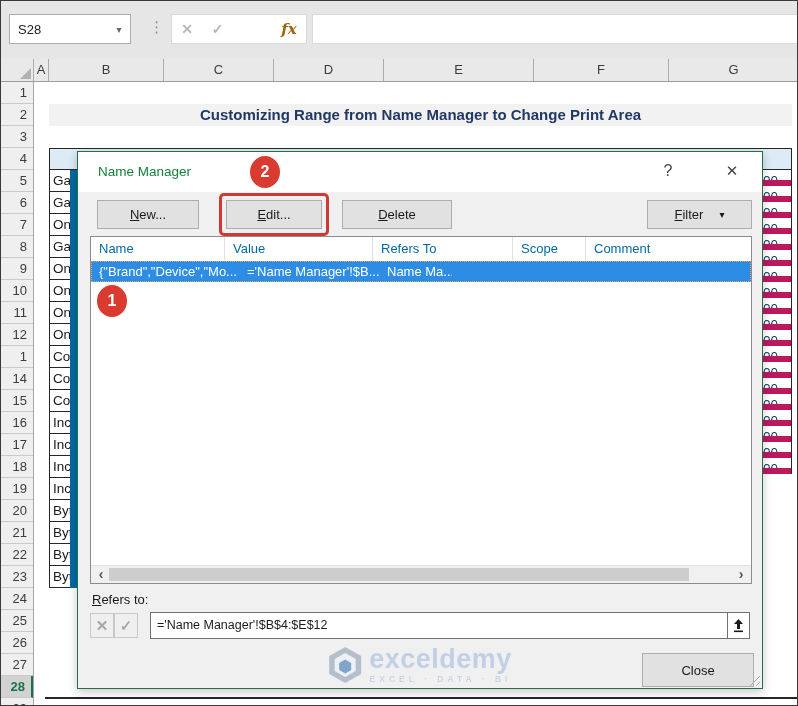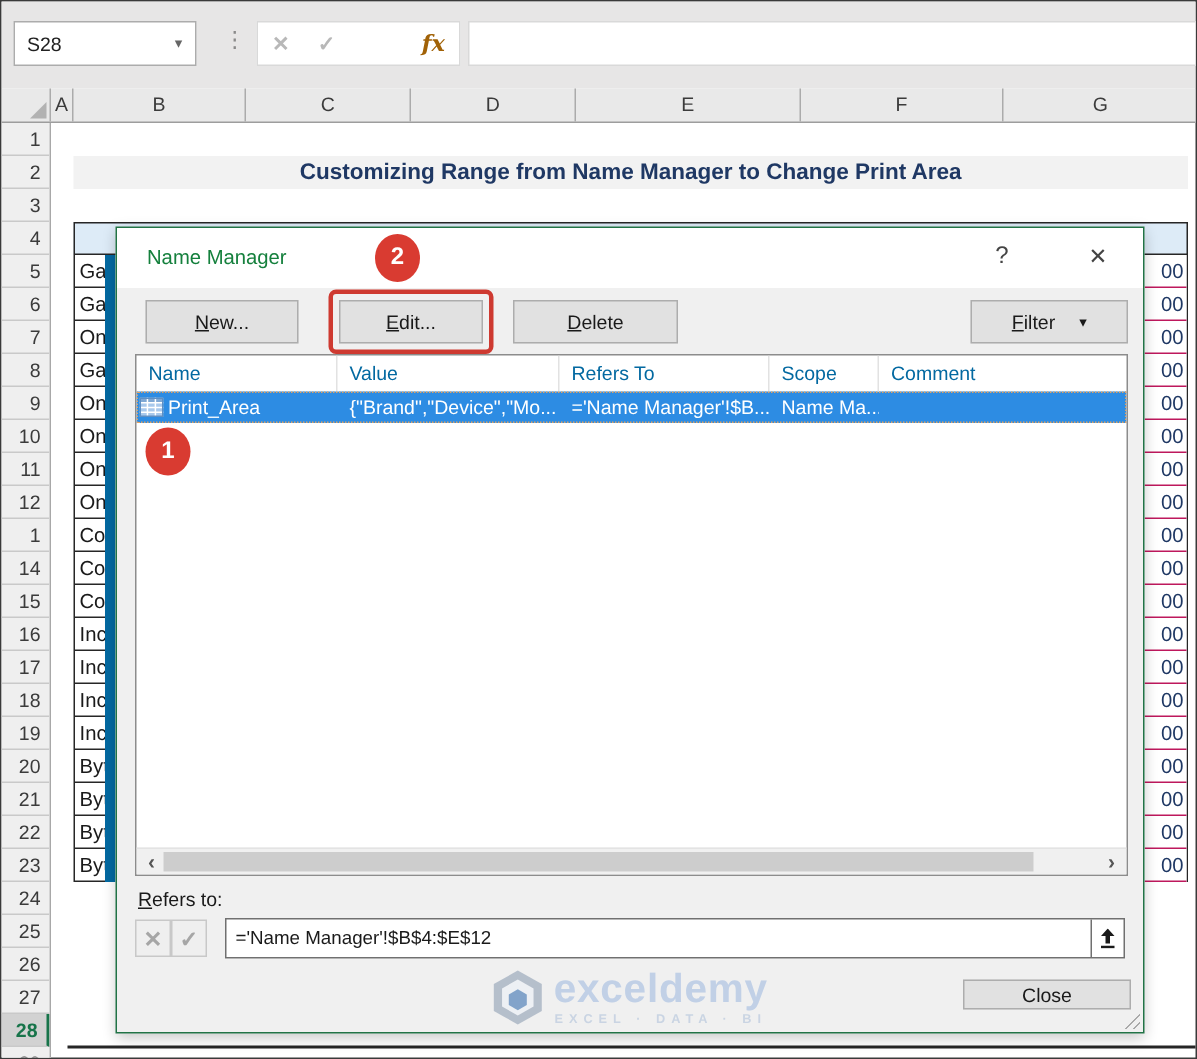--- a/index.html
+++ b/index.html
@@ -34,21 +34,21 @@
   .rowheaders { position:absolute; left:0; top:81px; width:33px; height:625px; background:#EFEFEF; border-right:1px solid #A8A8A8; overflow:hidden; }
   .rh { height:22px; line-height:22px; text-align:right; padding-right:6px; font-size:13px; color:#3b3b3b; border-bottom:1px solid #C9C9C9; background:#EFEFEF; }
   .rh.active { background:#D2D2D2; color:#17744A; border-right:2px solid #17744A; font-weight:bold; }
 
   
   .banner { position:absolute; left:48px; top:103px; width:743px; height:22px; background:#F2F2F2; color:#1F3864; font-weight:bold; font-size:15px; text-align:center; line-height:22px; white-space:nowrap; overflow:hidden; }
   .row4band { position:absolute; left:48px; top:147px; width:743px; height:22px; background:#DDEBF7; border:1px solid #262626; }
   .bcol { position:absolute; left:48px; top:169px; width:28px; border-left:1px solid #262626; border-right:7px solid #0369a1; background:#fff; }
   .bcell { height:22px; line-height:21px; border-bottom:1px solid #262626; font-size:13.5px; color:#1a1a1a; padding-left:3px; overflow:hidden; white-space:nowrap; background:#fff; }
   .gcol { position:absolute; left:762px; top:169px; width:29px; border-right:1px solid #262626; background:#fff; }
-  .gcell { height:22px; line-height:21px; border-bottom:1px solid #be185d; font-size:13.5px; color:#1F3864; text-align:right; padding-right:2px; overflow:hidden; white-space:nowrap; background:#fff; }
+  .gcell { height:16px; line-height:21px; border-bottom:6px solid #be185d; font-size:13.5px; color:#1F3864; text-align:left; padding-right:2px; overflow:hidden; white-space:nowrap; background:#fff; }
   .bottomline { position:absolute; left:44px; top:696px; width:754px; height:2px; background:#262626; }
 
   
   .dialog { position:absolute; left:76px; top:150px; width:686px; height:538px; background:#F0F0F0; border:1px solid #217346; box-shadow:0 3px 9px rgba(0,0,0,.22); }
   .dlg-titlebar { position:absolute; left:0; top:0; width:100%; height:40px; background:#fff; }
   .dlg-title { position:absolute; left:20px; top:0; line-height:40px; font-size:13.5px; color:#15803d; }
   .dlg-help { position:absolute; right:84px; top:10px; font-size:16px; color:#444; width:20px; text-align:center; cursor:default; }
   .dlg-x { position:absolute; right:20px; top:10px; font-size:15px; color:#444; width:20px; text-align:center; cursor:default; }
 
   .btn { position:absolute; height:29px; background:#E1E1E1; border:1px solid #ADADAD; font-size:13px; color:#1a1a1a; text-align:center; display:flex; align-items:center; justify-content:center; }
@@ -86,21 +86,21 @@
   .hs-left { left:2px; } .hs-right { right:2px; }
   .hs-thumb { position:absolute; left:18px; right:62px; top:2px; height:13px; background:#CDCDCD; }
 
   .refers-label { position:absolute; left:14px; top:440px; font-size:13px; color:#1a1a1a; }
   .xv { position:absolute; top:461px; width:24px; height:25px; background:#EFEFEF; border:1px solid #C8C8C8; color:#A6A6A6; font-weight:bold; font-size:15px; display:flex; align-items:center; justify-content:center; }
   .xv-x { left:12px; } .xv-v { left:36px; }
   .fwrap { position:absolute; left:72px; top:460px; width:600px; height:27px; background:#fff; border:1px solid #707070; display:flex; }
   .ftext { flex:1; font-size:12.5px; color:#1a1a1a; line-height:25px; padding-left:6px; overflow:hidden; white-space:nowrap; }
   .fpick { width:22px; border-left:1px solid #707070; display:flex; align-items:center; justify-content:center; }
 
-  .btn-close { left:564px; top:501px; width:112px; height:20px; }
+  .btn-close { left:564px; top:501px; width:112px; height:34px; }
   .grip { position:absolute; right:2px; bottom:2px; width:13px; height:13px;
           background:repeating-linear-gradient(135deg, transparent 0 3px, #A9A9A9 3px 4px);
           clip-path:polygon(100% 0, 100% 100%, 0 100%); }
 
   .watermark { position:absolute; left:50%; top:494px; transform:translateX(-50%); display:flex; align-items:center; gap:7px; opacity:.9; pointer-events:none; }
   .wm-text { display:flex; flex-direction:column; align-items:center; }
   .wm-brand { font-size:27px; font-weight:bold; color:#BCCDE6; letter-spacing:0.5px; line-height:26px; }
   .wm-tag { font-size:8.5px; letter-spacing:4px; color:#C6D2E2; font-weight:bold; margin-top:2px; }
 </style>
 </head>
@@ -246,29 +246,20 @@
 
     <div class="listbox">
       <div class="lheader">
           <div class="lh-cell">Name</div>
           <div class="lh-cell">Value</div>
           <div class="lh-cell">Refers To</div>
           <div class="lh-cell">Scope</div>
           <div class="lh-cell">Comment</div>
         </div>
       <div class="lrow">
-        <div class="lr-cell lr-name">
-          <svg class="gridicon" viewBox="0 0 16 13">
-            <rect x="0" y="0" width="16" height="13" fill="#A9C9EC"></rect>
-            <rect x="0" y="0" width="16" height="3.5" fill="#7FA8D4"></rect>
-            <path d="M5.3 0 V13 M10.6 0 V13 M0 3.5 H16 M0 6.7 H16 M0 9.9 H16" stroke="#fff" stroke-width="1" fill="none"></path>
-            <rect x="0.5" y="0.5" width="15" height="12" fill="none" stroke="#5E8FC4" stroke-width="1"></rect>
-          </svg>
-          <span>Print_Area</span>
-        </div>
         <div class="lr-cell lr-value">{"Brand","Device","Mo...</div>
         <div class="lr-cell lr-refers">='Name Manager'!$B...</div>
         <div class="lr-cell lr-scope">Name Ma...</div>
         <div class="lr-cell lr-comment"></div>
       </div>
       <div class="hscroll">
         <div class="hs-arrow hs-left">‹</div>
         <div class="hs-thumb"></div>
         <div class="hs-arrow hs-right">›</div>
       </div>

